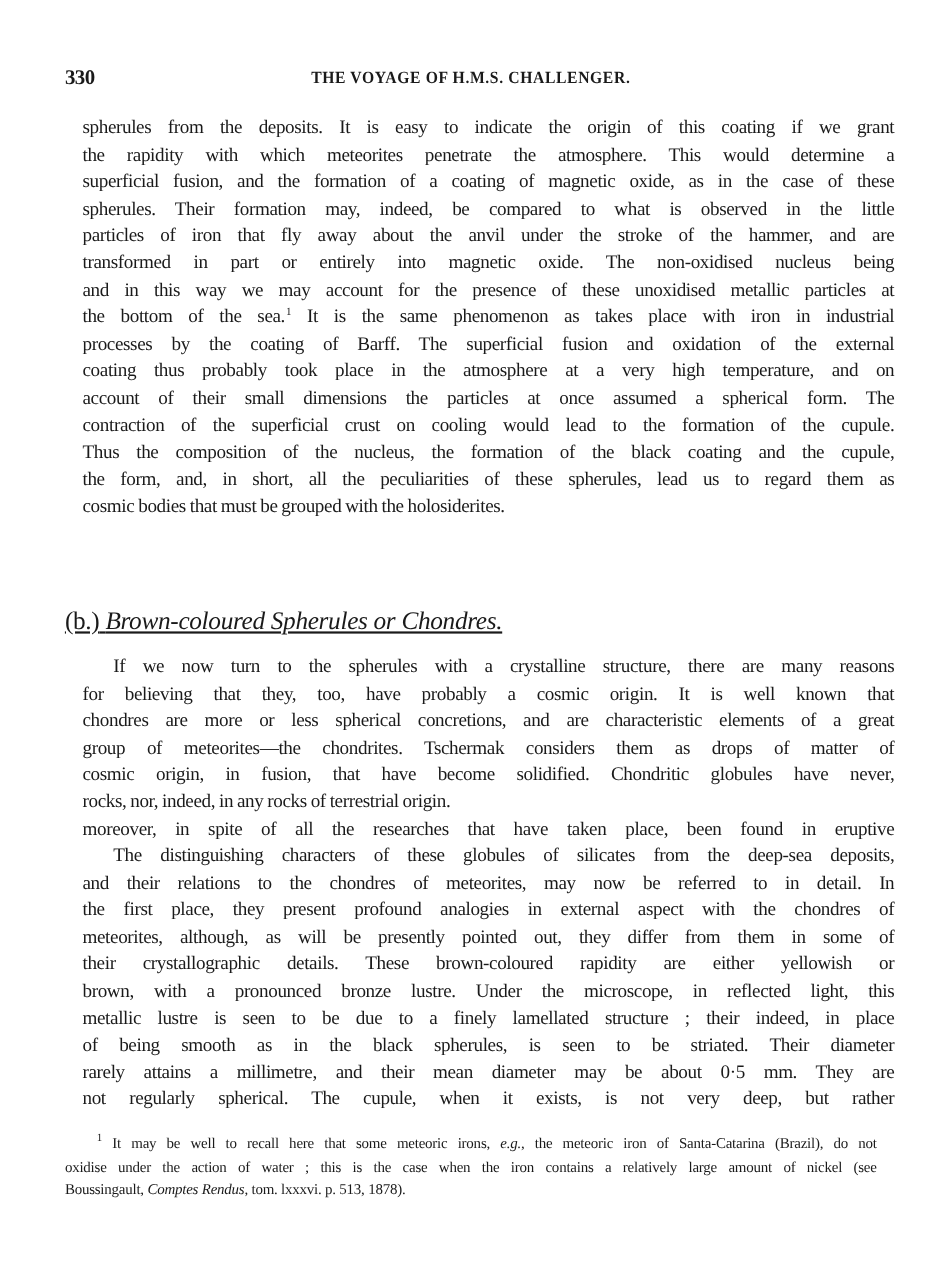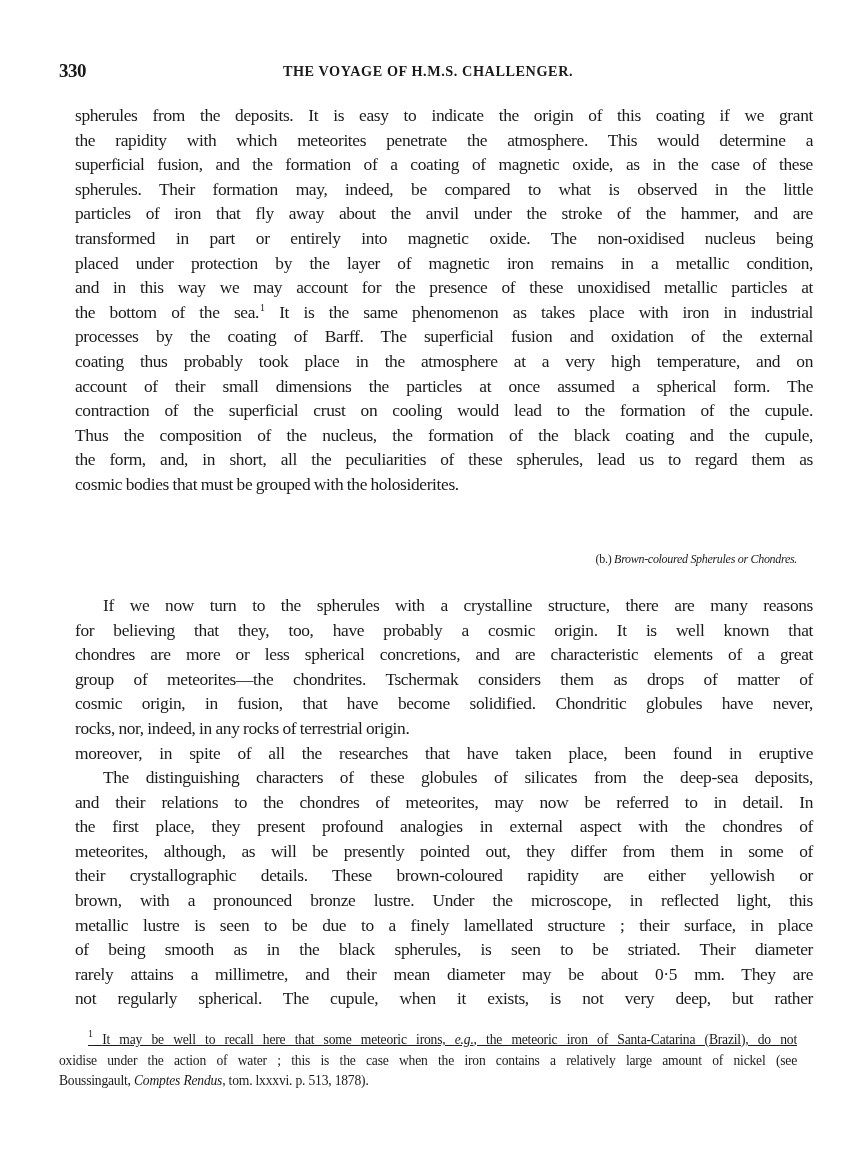--- a/index.html
+++ b/index.html
@@ -71,23 +71,24 @@
     }
     .line.indent span.t {
       text-indent: 28px;
     }
     #para1 { top: 103px; }
     .section-heading {
       position: absolute;
       top: 552px;
       left: 59px;
       width: 738px;
-      text-align: right;
-      font-size: 12px;
+      text-align: left;
+      font-size: 23px;
       letter-spacing: -0.3px;
+      text-decoration: underline;
     }
     .section-heading .lbl { font-style: normal; }
     .section-heading .ttl { font-style: italic; }
     #para2 { top: 593px; }
     #para3 { top: 765px; }
     .footnotes {
       position: absolute;
       top: 1030px;
       left: 59px;
       width: 738px;
@@ -100,21 +101,21 @@
       white-space: nowrap;
     }
     .fn-line span.t {
       display: inline-block;
       width: 100%;
       text-align: justify;
       text-align-last: justify;
       white-space: normal;
       letter-spacing: -0.2px;
     }
-    .fn-line.indent span.t { text-indent: 28px; text-decoration: underline; }
+    .fn-line.indent span.t { text-indent: 28px; }
     .fn-line.last span.t { text-align-last: left; }
     sup.fnref {
       font-size: 10px;
       line-height: 0;
       vertical-align: 7px;
       margin-left: 1px;
     }
     .ital { font-style: italic; }
   </style>
 </head>
@@ -125,21 +126,20 @@
   <span class="running-title">THE VOYAGE OF H.M.S. CHALLENGER.</span>
 </div>
 
 <div class="block" id="para1">
     <div class="line"><span class="t">spherules from the deposits.   It is easy to indicate the origin of this coating if we grant</span></div>
     <div class="line"><span class="t">the rapidity with which meteorites penetrate the atmosphere.   This would determine a</span></div>
     <div class="line"><span class="t">superficial fusion, and the formation of a coating of magnetic oxide, as in the case of these</span></div>
     <div class="line"><span class="t">spherules.   Their formation may, indeed, be compared to what is observed in the little</span></div>
     <div class="line"><span class="t">particles of iron that fly away about the anvil under the stroke of the hammer, and are</span></div>
     <div class="line"><span class="t">transformed in part or entirely into magnetic oxide.   The non-oxidised nucleus being</span></div>
-    <div class="line"><span class="t">placed under protection by the layer of magnetic iron remains in a metallic condition,</span></div>
     <div class="line"><span class="t">and in this way we may account for the presence of these unoxidised metallic particles at</span></div>
     <div class="line"><span class="t">the bottom of the sea.<sup class="fnref">1</sup>   It is the same phenomenon as takes place with iron in industrial</span></div>
     <div class="line"><span class="t">processes by the coating of Barff.   The superficial fusion and oxidation of the external</span></div>
     <div class="line"><span class="t">coating thus probably took place in the atmosphere at a very high temperature, and on</span></div>
     <div class="line"><span class="t">account of their small dimensions the particles at once assumed a spherical form.   The</span></div>
     <div class="line"><span class="t">contraction of the superficial crust on cooling would lead to the formation of the cupule.</span></div>
     <div class="line"><span class="t">Thus the composition of the nucleus, the formation of the black coating and the cupule,</span></div>
     <div class="line"><span class="t">the form, and, in short, all the peculiarities of these spherules, lead us to regard them as</span></div>
     <div class="line last"><span class="t">cosmic bodies that must be grouped with the holosiderites.</span></div>
   </div>
@@ -159,21 +159,21 @@
     <div class="line"><span class="t">moreover, in spite of all the researches that have taken place, been found in eruptive</span></div>
   </div>
 
 <div class="block" id="para3">
     <div class="line indent"><span class="t">The distinguishing characters of these globules of silicates from the deep-sea deposits,</span></div>
     <div class="line"><span class="t">and their relations to the chondres of meteorites, may now be referred to in detail.   In</span></div>
     <div class="line"><span class="t">the first place, they present profound analogies in external aspect with the chondres of</span></div>
     <div class="line"><span class="t">meteorites, although, as will be presently pointed out, they differ from them in some of</span></div>
     <div class="line"><span class="t">their crystallographic details.   These brown-coloured rapidity are either yellowish or</span></div>
     <div class="line"><span class="t">brown, with a pronounced bronze lustre.   Under the microscope, in reflected light, this</span></div>
-    <div class="line"><span class="t">metallic lustre is seen to be due to a finely lamellated structure ; their surface, in place</span></div>
+    <div class="line"><span class="t">metallic lustre is seen to be due to a finely lamellated structure ; their indeed, in place</span></div>
     <div class="line"><span class="t">of being smooth as in the black spherules, is seen to be striated.   Their diameter</span></div>
     <div class="line"><span class="t">rarely attains a millimetre, and their mean diameter may be about 0·5 mm.   They are</span></div>
     <div class="line"><span class="t">not regularly spherical.   The cupule, when it exists, is not very deep, but rather</span></div>
   </div>
 
 <div class="footnotes">
   <div class="fn-line indent"><span class="t"><sup class="fnref">1</sup> <span>It may be well to recall here that some meteoric irons, </span><span class="ital">e.g.</span><span>, the meteoric iron of Santa-Catarina (Brazil), do not</span></span></div>
   <div class="fn-line"><span class="t">oxidise under the action of water ; this is the case when the iron contains a relatively large amount of nickel (see</span></div>
   <div class="fn-line last"><span class="t"><span>Boussingault, </span><span class="ital">Comptes Rendus</span><span>, tom. lxxxvi. p. 513, 1878).</span></span></div>
 </div>

